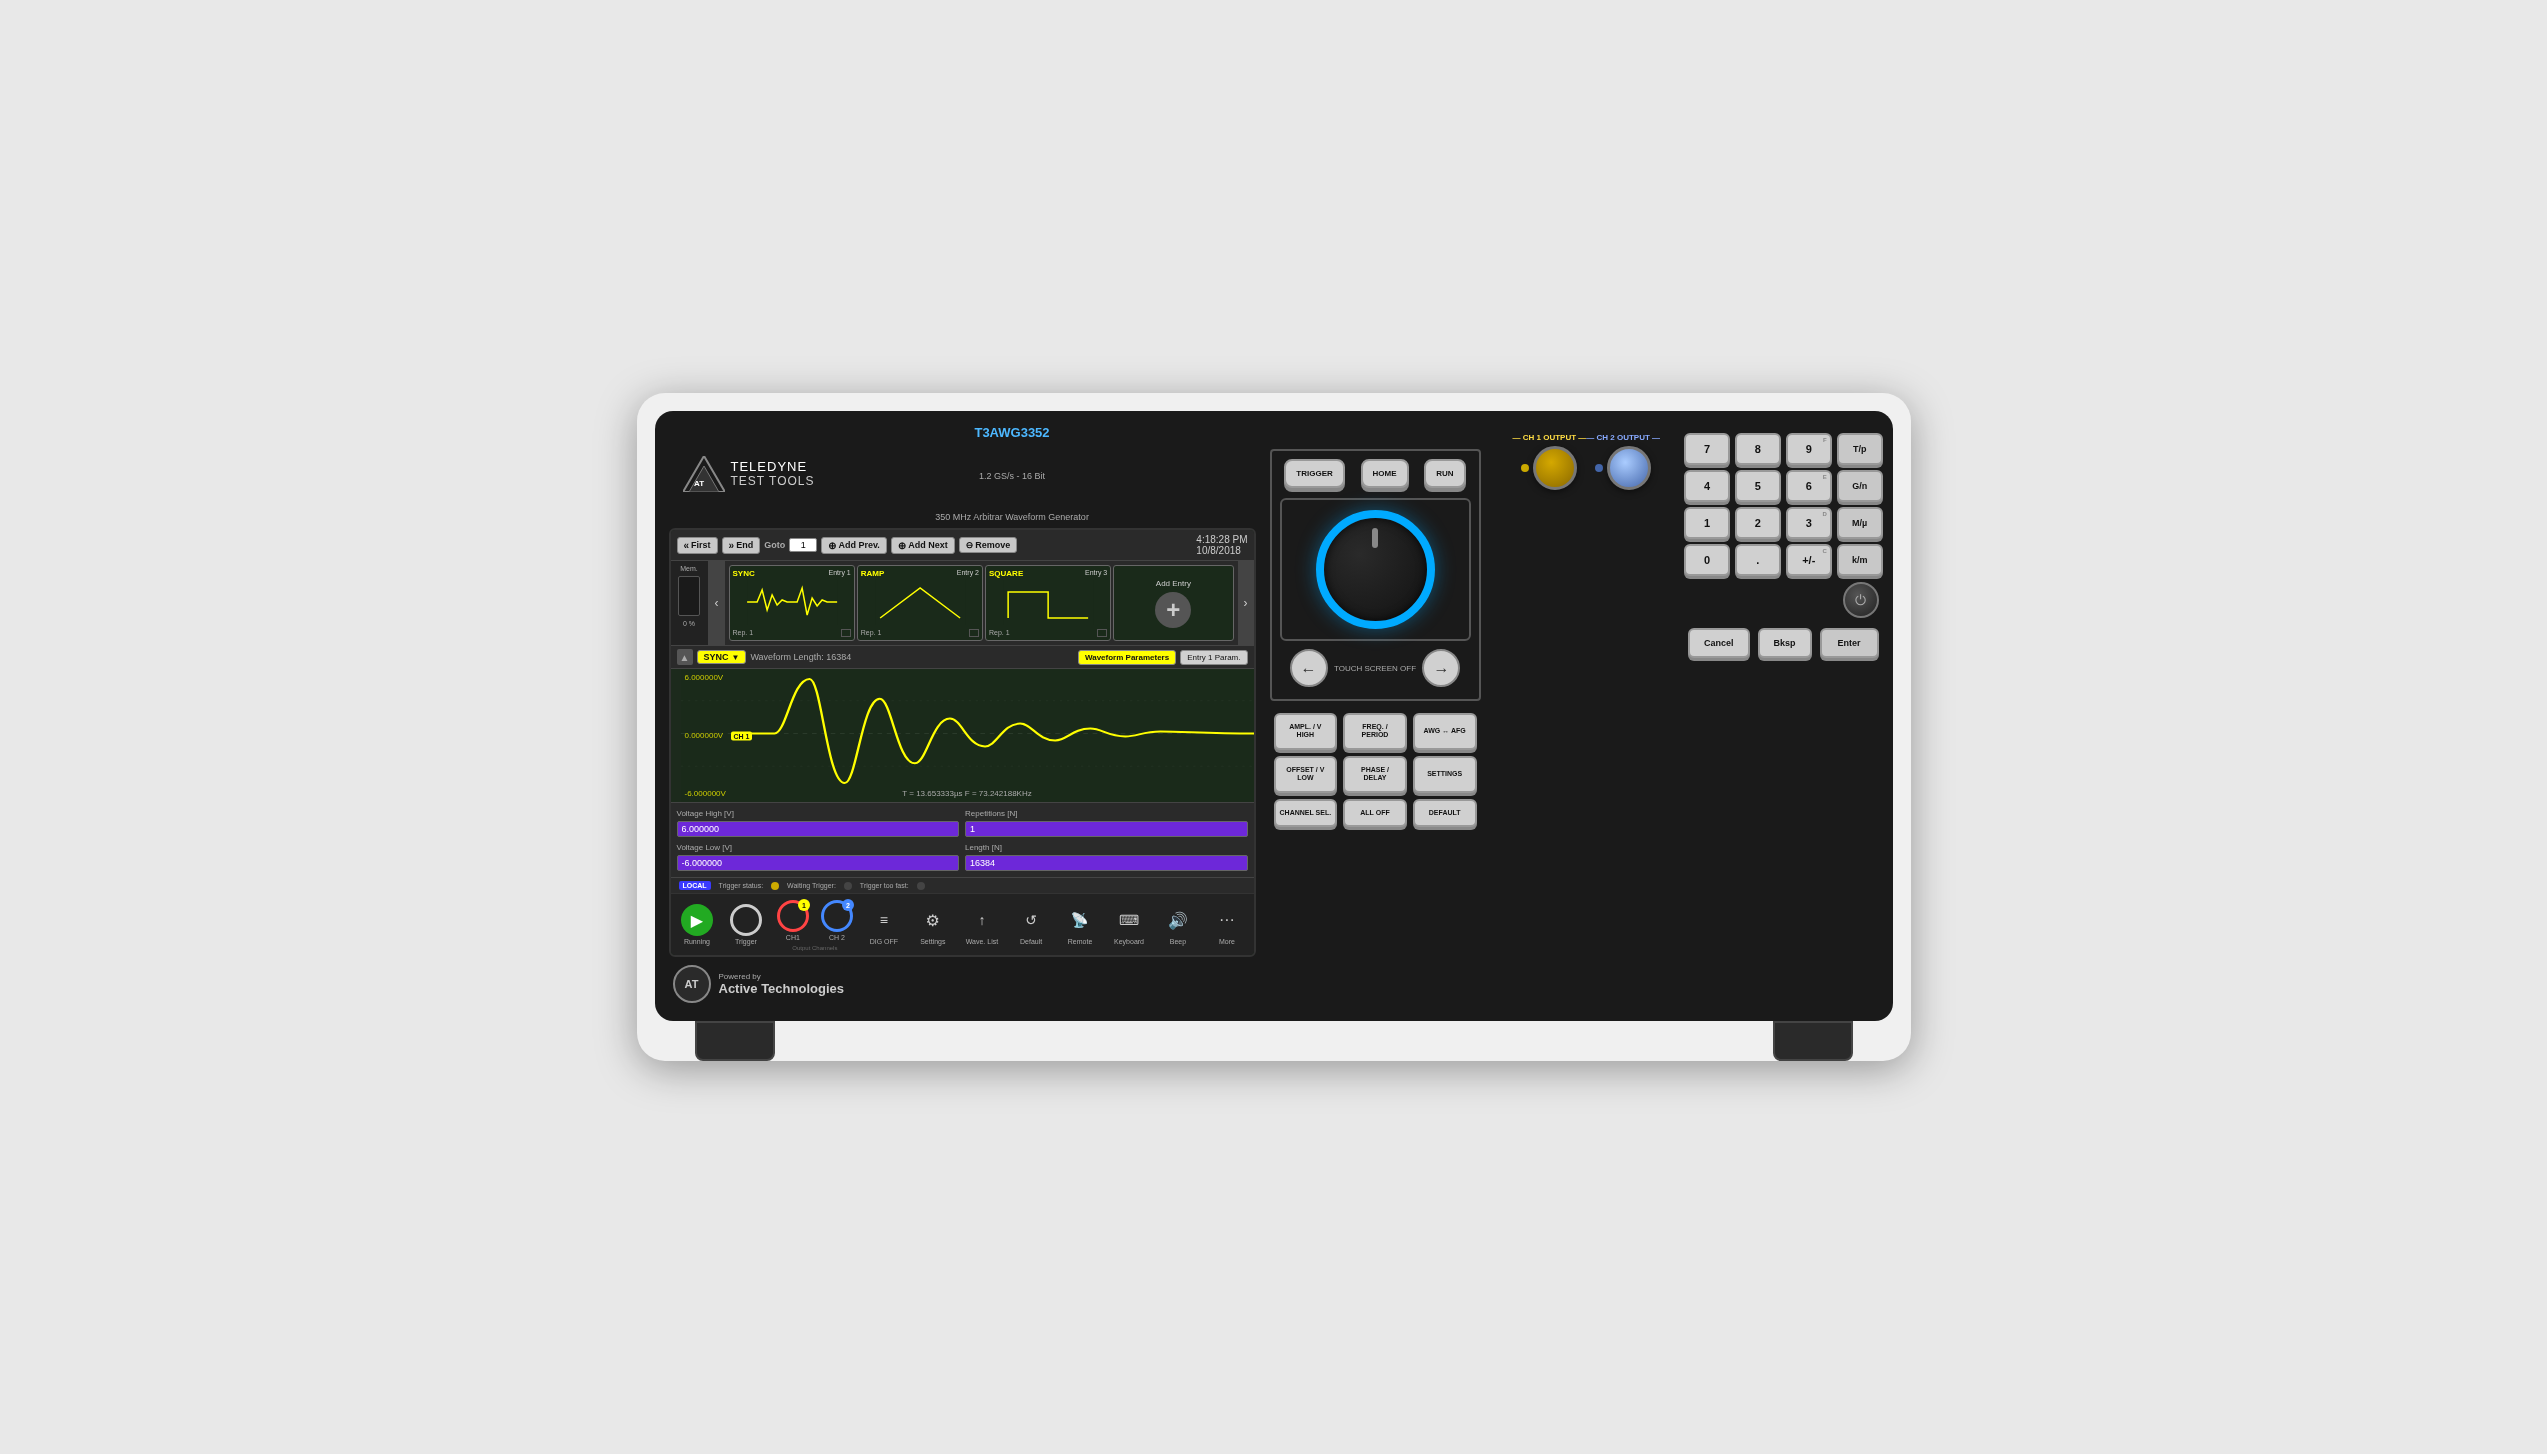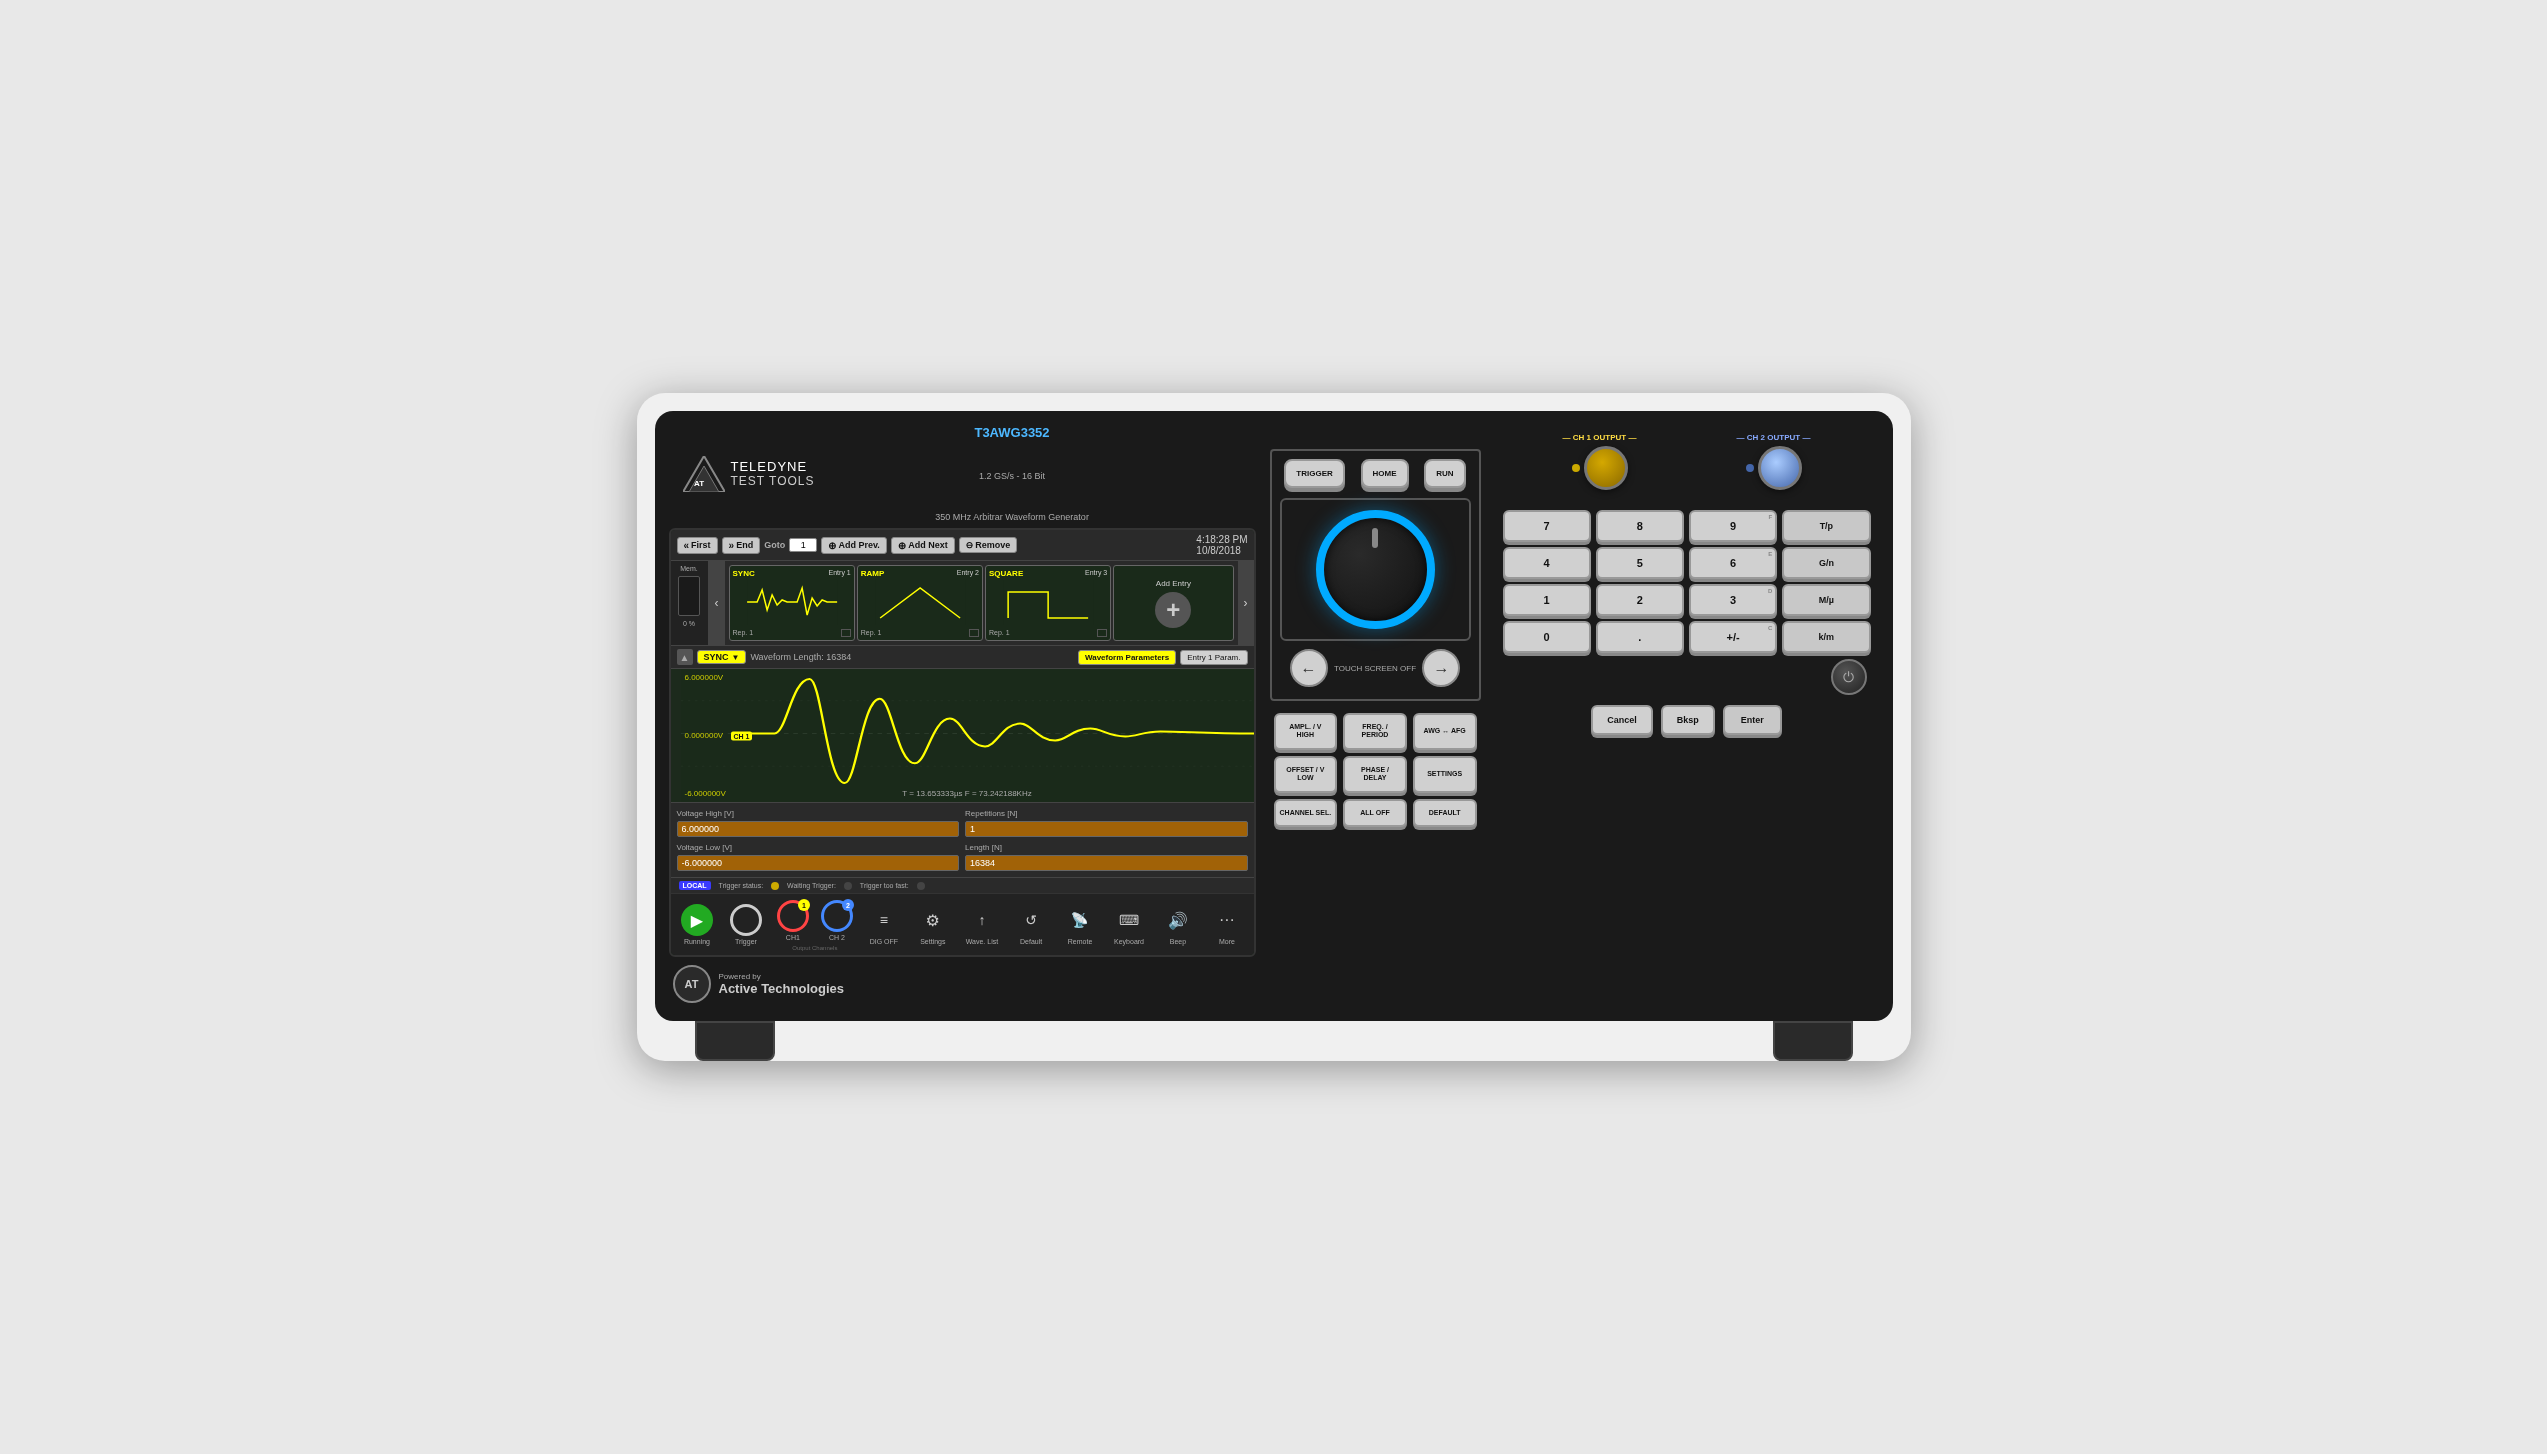--- a/index.html
+++ b/index.html
@@ -368,21 +368,21 @@
       flex-direction: column;
       gap: 3px;
     }
 
     .param-label {
       color: #aaa;
       font-size: 8px;
     }
 
     .param-input {
-      background: #a16207;
+      background: #6d28d9;
       border: 1px solid #666;
       border-radius: 2px;
       color: #fff;
       font-size: 9px;
       padding: 2px 4px;
       width: 100%;
     }
 
     
     .trigger-status-bar {
@@ -619,21 +619,21 @@
       font-weight: bold;
       padding: 10px 14px;
       cursor: pointer;
       text-align: center;
       box-shadow: 0 4px 0 #888;
     }
 
     
     .right-panel {
       display: flex;
-      flex-direction: column;
+      flex-direction: row;
       flex: 1;
       gap: 6px;
       padding: 4px;
     }
 
     .bnc-connector {
       width: 44px;
       height: 44px;
       border-radius: 50%;
       background: radial-gradient(circle at 40% 35%, #d4a800, #8a6800);

